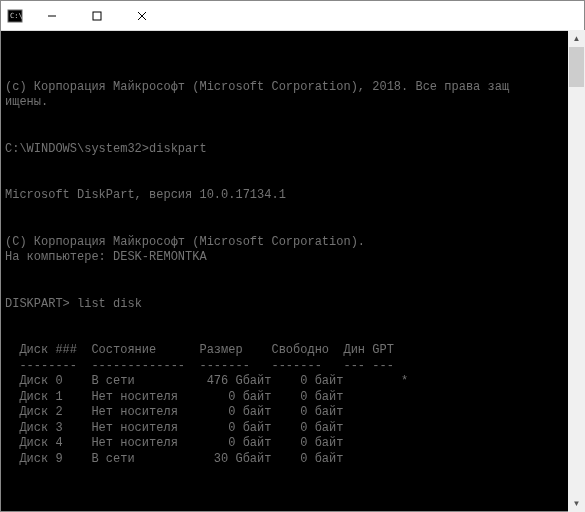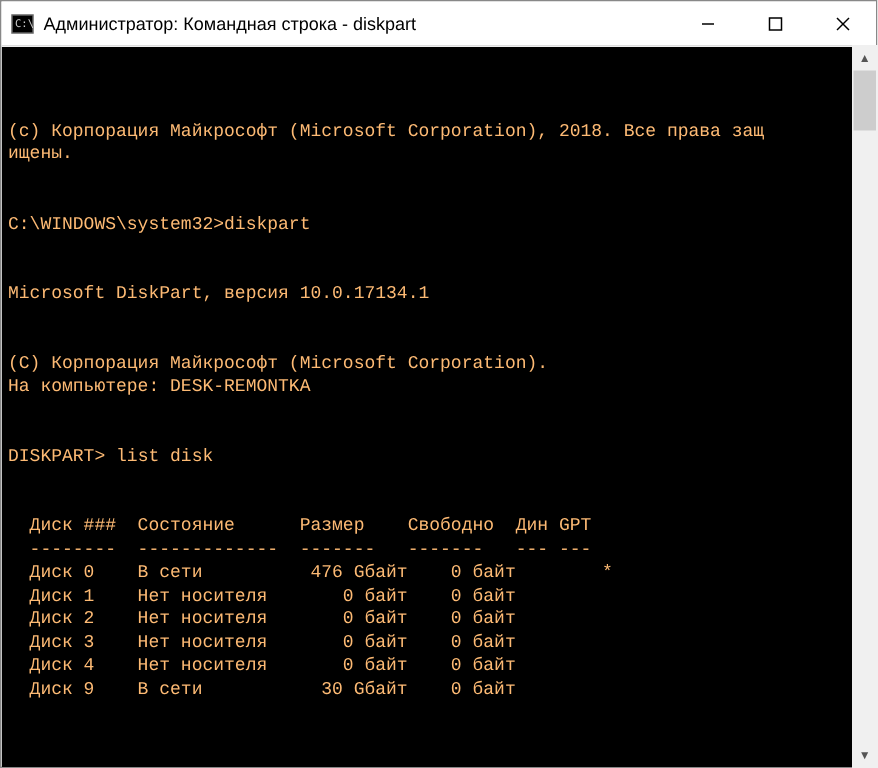--- a/index.html
+++ b/index.html
@@ -56,21 +56,21 @@
       align-items: center;
       justify-content: center;
       font-family: "Segoe UI", sans-serif;
       font-size: 11px;
       color: #000;
       cursor: pointer;
     }
     .terminal {
       flex: 1;
       background: #000;
-      color: #fdba74;
+      color: #737373;
       font-family: Consolas, "Courier New", monospace;
       font-size: 12px;
       line-height: 15.5px;
       padding: 2px 0 2px 4px;
       overflow-y: auto;
       position: relative;
       white-space: pre;
     }
     .scrollbar-track {
       position: absolute;
@@ -121,21 +121,20 @@
 <body>
 
 <div class="window">
   <div class="titlebar">
     <span class="titlebar-icon">
       <svg width="16" height="16" viewBox="0 0 16 16">
         <rect x="1" y="2" width="14" height="12" fill="#000" stroke="#666" stroke-width="1"></rect>
         <text x="3" y="10" font-size="7" fill="#ccc" font-family="monospace">C:\</text>
       </svg>
     </span>
-    <span class="titlebar-title">Администратор: Командная строка - diskpart</span>
     <div class="window-controls">
       <div class="window-btn">
         <svg width="10" height="10">
             <line x1="1" y1="5" x2="9" y2="5" stroke="#000" stroke-width="1"></line>
           </svg>
       </div>
       <div class="window-btn">
         <svg width="10" height="10">
             <rect x="1" y="1" width="8" height="8" fill="none" stroke="#000" stroke-width="1"></rect>
           </svg>

